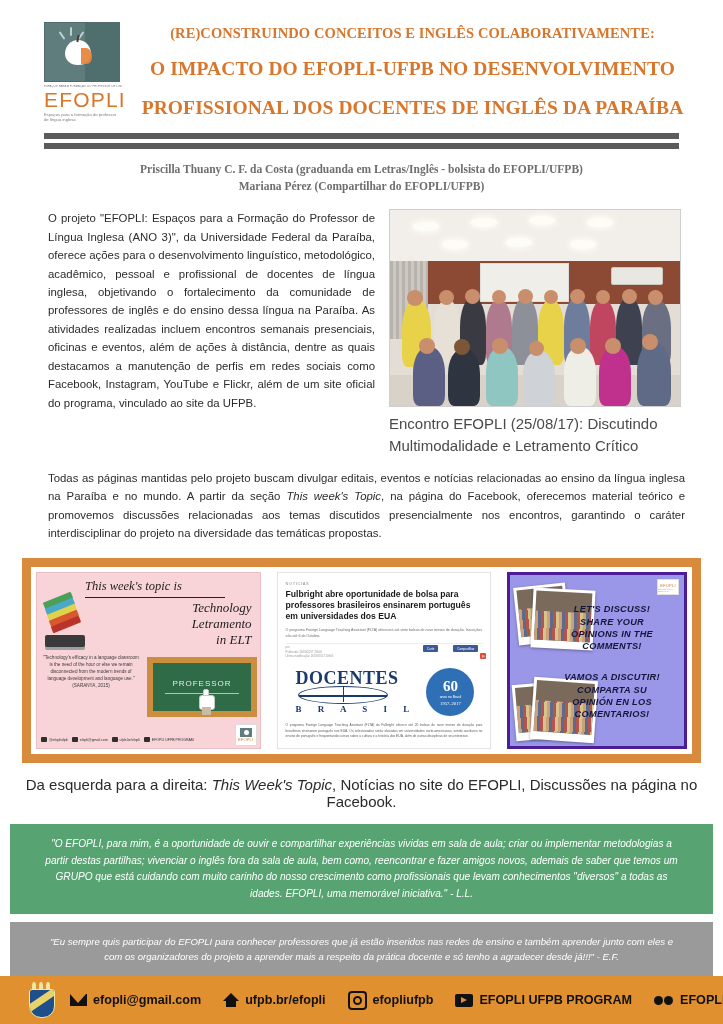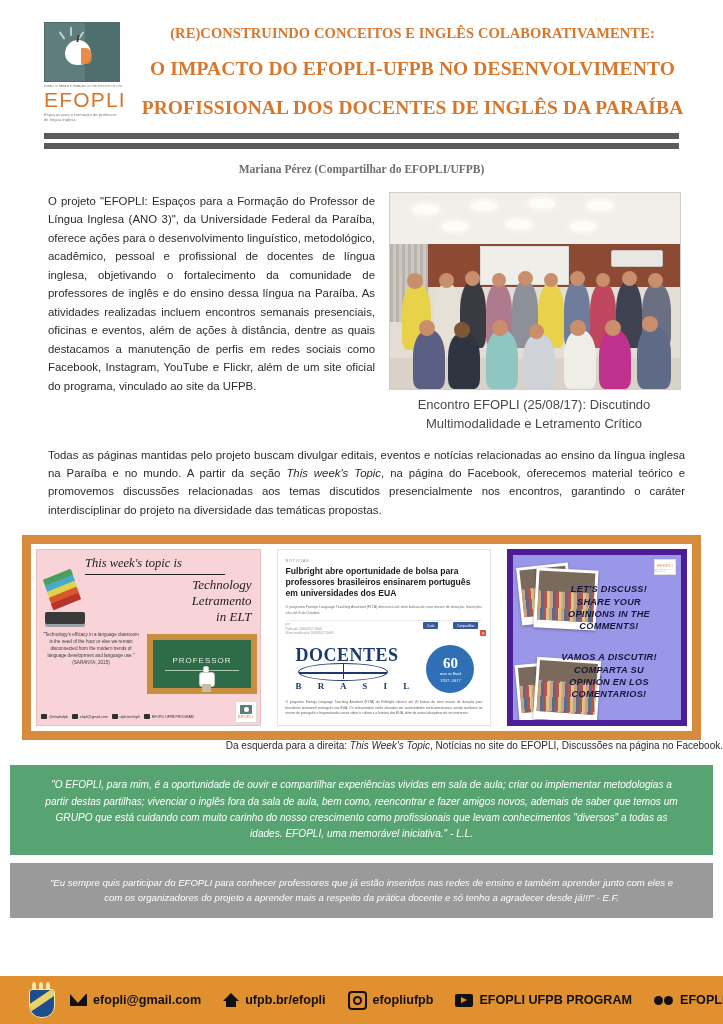--- a/index.html
+++ b/index.html
@@ -67,38 +67,38 @@
   .ph-light{position:absolute;width:26px;height:9px;background:#fdfcf7;border-radius:50%;
     box-shadow:0 0 6px 2px rgba(255,255,250,.85);}
   .ph-screen{position:absolute;left:31%;top:27%;width:30%;height:19%;background:#efeee8;border:1px solid #ddd;}
   .ph-curtain{position:absolute;left:0;top:26%;width:13%;height:40%;
     background:repeating-linear-gradient(90deg,#b9b3ae 0 3px,#cdc8c2 3px 6px);}
   .ph-ac{position:absolute;right:6%;top:29%;width:17%;height:8%;background:#e9e7e1;border:1px solid #cbc8c2;border-radius:2px;}
   .ph-floor{position:absolute;left:0;right:0;bottom:0;height:16%;background:#d9d2c8;}
   .person{position:absolute;border-radius:44% 44% 18% 18%;}
   .head{position:absolute;border-radius:50%;background:#c98e6b;}
   .cap{
-    margin-top:6px;text-align:center;font-size:13px;color:#4a4a4a;line-height:1.45;
+    margin-top:6px;text-align:left;font-size:15px;color:#4a4a4a;line-height:1.45;
   }
 
   
   .wide-para{
     padding:12px 38px 0 48px;text-align:justify;font-size:11.4px;line-height:1.62;color:#2b2b2b;
   }
   .wide-para em{font-style:italic;}
 
   
   .gallery{
     margin:16px 22px 0 22px;border:9px solid #d98b3d;background:#fff;
     display:flex;gap:0;height:205px;box-sizing:border-box;padding:5px;
   }
   .pan{position:relative;overflow:hidden;box-sizing:border-box;}
   .pan1{flex:0 0 34.5%;background:#f8d4d8;border:1px solid #e9bfc4;padding-left:24px;}
   .pan2{flex:0 0 33%;background:#ffffff;border:1px solid #e3e3e3;margin:0 16px;}
-  .pan3{flex:1;background:#9a97e8;border:6px solid #4c1d95;}
+  .pan3{flex:1;background:#9a97e8;border:3px solid #4c1d95;}
 
   
   .tw-title{position:absolute;left:48px;top:7px;right:6px;font-family:"Liberation Serif",serif;
     font-style:italic;font-size:12.5px;color:#1d1d1d;line-height:1.1;text-align:left;}
   .tw-underline{position:absolute;left:48px;top:24px;width:140px;height:1px;background:#222;}
   .tw-sub{position:absolute;right:8px;top:27px;width:130px;font-family:"Liberation Serif",serif;
     font-style:italic;font-size:13px;color:#1d1d1d;line-height:1.22;text-align:right;}
   .books{position:absolute;left:6px;top:22px;width:44px;height:54px;}
   .book{position:absolute;width:30px;height:7px;border-radius:1px;transform:rotate(-22deg);}
   .bk-closed{position:absolute;left:2px;top:40px;width:40px;height:12px;background:#3a3a3a;border-radius:2px;
@@ -159,21 +159,21 @@
   .p3-logo{position:absolute;right:5px;top:4px;width:20px;height:14px;background:#fff;border:1px solid #e0e0e0;
     display:flex;flex-direction:column;align-items:center;justify-content:center;}
   .p3-logo .wd{font-size:4px;color:#d8762c;letter-spacing:.2px;}
   .p3-logo .tg{font-size:1.8px;color:#999;}
   .d-en{position:absolute;right:8px;top:28px;width:128px;text-align:center;font-weight:bold;font-style:italic;
     font-size:9.2px;color:#16163a;line-height:1.32;letter-spacing:.3px;}
   .d-es{position:absolute;right:8px;top:96px;width:128px;text-align:center;font-weight:bold;font-style:italic;
     font-size:9.2px;color:#16163a;line-height:1.32;letter-spacing:.3px;}
 
   .gal-cap{
-    text-align:right;font-size:10px;color:#2b2b2b;margin-top:0;
+    text-align:center;font-size:15px;color:#2b2b2b;margin-top:13px;
   }
   .gal-cap em{font-style:italic;}
 
   
   .testi{margin:14px 10px 0 10px;padding:12px 30px;box-sizing:border-box;
     font-style:italic;font-size:10.1px;line-height:1.62;text-align:center;}
   .testi.green{background:#57a472;color:#ffffff;}
   .testi.gray{background:#9a9a9a;color:#ffffff;margin-top:8px;font-size:9.6px;}
 
   
@@ -233,20 +233,21 @@
       <div class="tline2">PROFISSIONAL DOS DOCENTES DE INGLÊS DA PARAÍBA</div>
     </div>
   </div>
 
   <div class="rule-wrap">
     <div class="rule"></div>
     <div class="rule"></div>
   </div>
 
   <div class="authors">
+    <div>Priscilla Thuany C. F. da Costa (graduanda em Letras/Inglês - bolsista do EFOPLI/UFPB)</div>
     <div>Mariana Pérez (Compartilhar do EFOPLI/UFPB)</div>
   </div>
 
   <div class="intro">
     <div class="intro-text">O projeto "EFOPLI: Espaços para a Formação do Professor de Língua Inglesa (ANO 3)", da Universidade Federal da Paraíba, oferece ações para o desenvolvimento linguístico, metodológico, acadêmico, pessoal e profissional de docentes de língua inglesa, objetivando o fortalecimento da comunidade de professores de inglês e do ensino dessa língua na Paraíba. As atividades realizadas incluem encontros semanais presenciais, oficinas e eventos, além de ações à distância, dentre as quais destacamos a manutenção de perfis em redes sociais como Facebook, Instagram, YouTube e Flickr, além de um site oficial do programa, vinculado ao site da UFPB.</div>
     <div class="photo-col">
       <div class="photo">
         <div class="ph-wall"></div>
         <div class="ph-ceil"></div>
         <div class="ph-light" style="left:8%;top:6%"></div>

